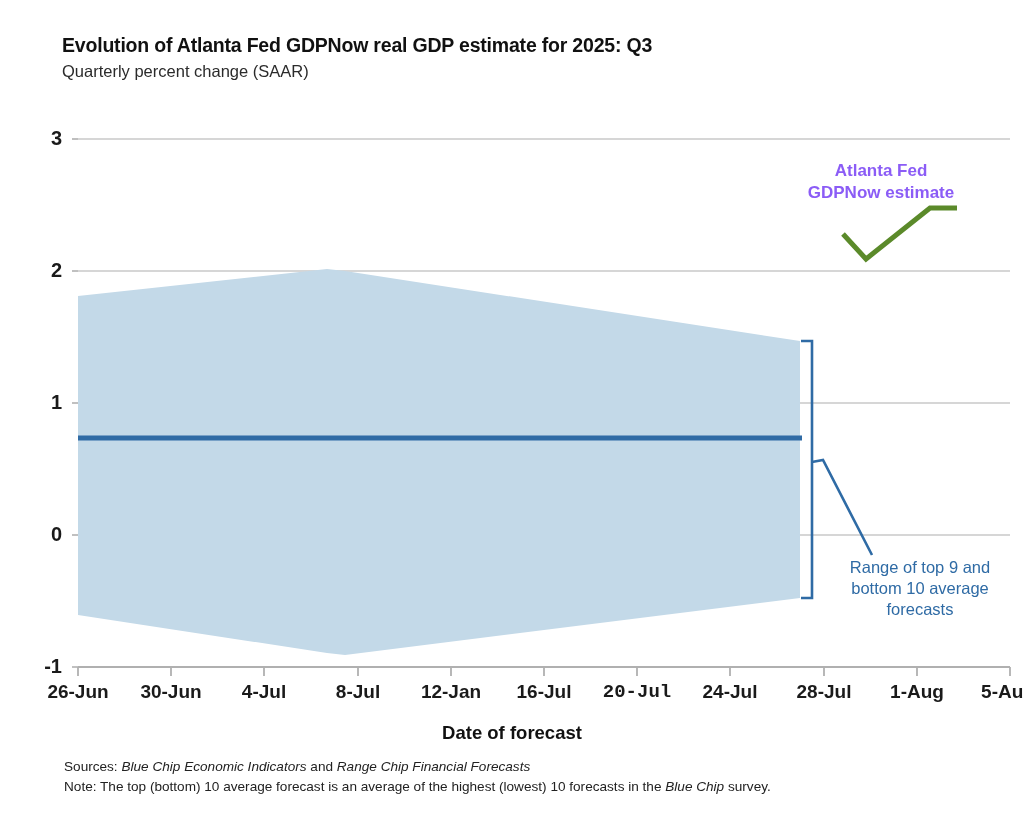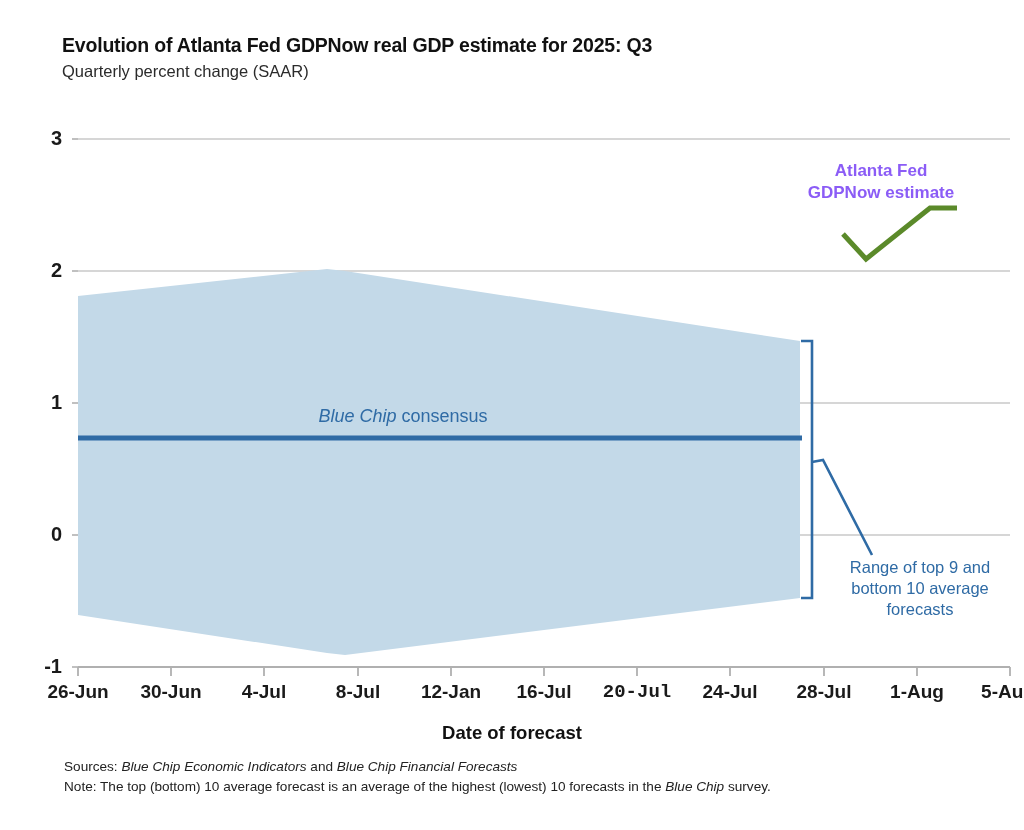--- a/index.html
+++ b/index.html
@@ -199,33 +199,30 @@
   <div class="xlab" style="left:917px; top:681px;">1-Aug</div>
   <div class="xlab" style="left:1008px; top:681px;">5-Aug</div>
 
   <div class="axis-title">Date of forecast</div>
 
   <div class="ann-green">
     <span>Atlanta Fed</span><br>
     <span>GDPNow estimate</span>
   </div>
 
-  <div class="ann-consensus">
-    <span class="it">Blue Chip</span><span> consensus</span>
-  </div>
 
   <div class="ann-range">
     <span>Range of top 9 and</span><br>
     <span>bottom 10 average</span><br>
     <span>forecasts</span>
   </div>
 
   <div class="footnotes">
     <div class="footnote-row">
       <span class="lbl">Sources:</span>
-      <span class="it">Blue Chip Economic Indicators</span><span> and </span><span class="it">Blue Chip Financial Forecasts</span>
+      <span class="it">Blue Chip Economic Indicators</span><span> and </span><span class="it">Range Chip Financial Forecasts</span>
     </div>
     <div class="footnote-row">
       <span class="lbl">Note:</span><span> The top (bottom) 10 average forecast is an average of the highest (lowest) 10 forecasts in the </span><span class="it">Blue Chip</span><span> survey.</span>
     </div>
   </div>
 
 </div>
 
 </body></html>

